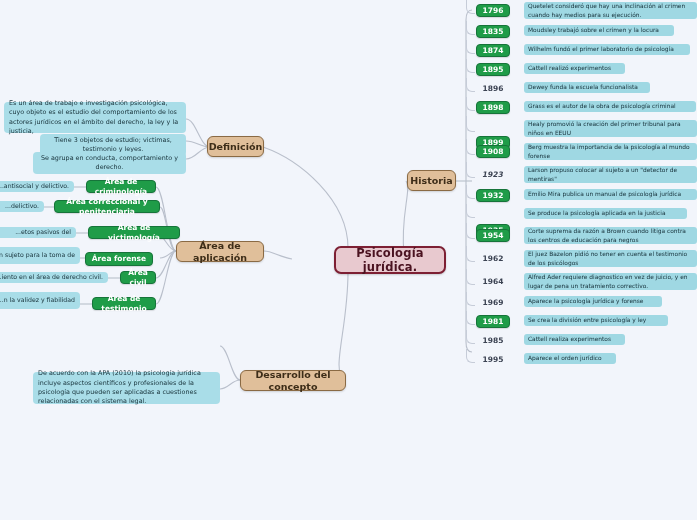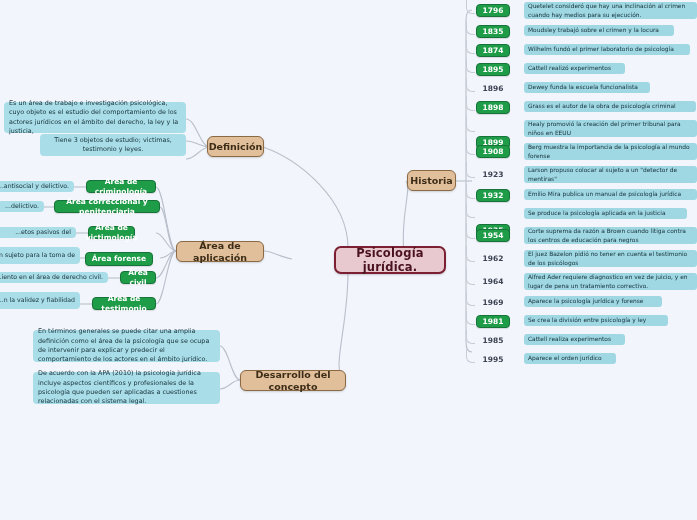--- a/index.html
+++ b/index.html
@@ -140,40 +140,40 @@
       <path d="M 472,10 C 468,10 466,14 466,20 L 466,342 C 466,348 468,352 472,352"></path>
     </g>
   </svg>
 
   <div class="node central" style="left:292px;top:246px;width:112px;height:28px;">Psicología jurídica.</div>
 
   <div class="node branch" style="left:207px;top:136px;width:57px;height:21px;">Definición</div>
 
   <div class="node note" style="left:4px;top:102px;width:182px;height:31px;">Es un área de trabajo e investigación psicológica, cuyo objeto es el estudio del comportamiento de los actores jurídicos en el ámbito del derecho, la ley y la justicia,</div>
   <div class="node note center" style="left:40px;top:134px;width:146px;height:14px;">Tiene 3 objetos de estudio; victimas, testimonio y leyes.</div>
+  <div class="node note center" style="left:33px;top:152px;width:153px;height:14px;">Se agrupa en conducta, comportamiento y derecho.</div>
 
   <div class="node branch" style="left:176px;top:241px;width:88px;height:21px;">Área de aplicación</div>
 
   <div class="node green" style="left:86px;top:180px;width:70px;height:13px;">Área de criminología</div>
   <div class="node green" style="left:54px;top:200px;width:106px;height:13px;">Área correccional y penitenciaria</div>
-  <div class="node green" style="left:88px;top:226px;width:47px;height:13px;">Área de victimología</div>
+  <div class="node green" style="left:88px;top:226px;width:92px;height:13px;">Área de victimología</div>
   <div class="node green" style="left:85px;top:252px;width:68px;height:14px;text-align:center;">Área forense</div>
   <div class="node green" style="left:120px;top:271px;width:36px;height:13px;">Área civil</div>
   <div class="node green" style="left:92px;top:297px;width:64px;height:13px;">Área de testimonio</div>
 
   <div class="node note" style="left:-58px;top:181px;width:132px;height:11px;font-size:6.2px;padding:1px 5px;justify-content:flex-end;">...antisocial y delictivo.</div>
   <div class="node note" style="left:-58px;top:201px;width:102px;height:11px;font-size:6.2px;padding:1px 5px;justify-content:flex-end;">...delictivo.</div>
   <div class="node note" style="left:-58px;top:227px;width:134px;height:11px;font-size:6.2px;padding:1px 5px;justify-content:flex-end;">...etos pasivos del</div>
   <div class="node note" style="left:-58px;top:247px;width:138px;height:17px;font-size:6.2px;padding:1px 5px;justify-content:flex-end;">...e un sujeto para la toma de</div>
   <div class="node note" style="left:-58px;top:272px;width:166px;height:11px;font-size:6.2px;padding:1px 5px;justify-content:flex-end;">...iento en el área de derecho civil.</div>
   <div class="node note" style="left:-58px;top:292px;width:138px;height:17px;font-size:6.2px;padding:1px 5px;justify-content:flex-end;">...n la validez y fiabilidad</div>
 
   <div class="node branch" style="left:240px;top:370px;width:106px;height:21px;">Desarrollo del concepto</div>
 
-  <div class="node note" style="left:33px;top:330px;width:187px;height:32px;">En términos generales se puede citar una amplia definición como el área de la psicología que se ocupa de intervenir para explicar y predecir el comportamiento de los actores en el ámbito jurídico.</div>
   <div class="node note" style="left:33px;top:372px;width:187px;height:32px;">De acuerdo con la APA (2010) la psicología jurídica incluye aspectos científicos y profesionales de la psicología que pueden ser aplicadas a cuestiones relacionadas con el sistema legal.</div>
 
   <div class="node branch" style="left:407px;top:170px;width:49px;height:21px;">Historia</div>
 
   <div id="timeline">
       <div class="tl-row-line" style="left: 466px; top: -2px; width: 8px; height: 14.5px;"></div>
       <div class="node green" style="left: 476px; top: 4px; width: 34px; height: 13px;">1796</div>
       <div class="node tl-note" style="left: 524px; top: 2px; width: 173px; height: 17px;">Quetelet consideró que hay una inclinación al crimen cuando hay medios para su ejecución.</div>
       <div class="tl-row-line" style="left: 466px; top: 21px; width: 8px; height: 12.5px;"></div>
       <div class="node green" style="left: 476px; top: 25px; width: 34px; height: 13px;">1835</div>
@@ -190,21 +190,21 @@
       <div class="tl-row-line" style="left: 466px; top: 97px; width: 8px; height: 12.5px;"></div>
       <div class="node green" style="left: 476px; top: 101px; width: 34px; height: 13px;">1898</div>
       <div class="node tl-note" style="left: 524px; top: 101px; width: 172.1px; height: 11px;">Grass es el autor de la obra de psicología criminal</div>
       <div class="tl-row-line" style="left: 466px; top: 116px; width: 8px; height: 14.5px;"></div>
       <div class="node green" style="left: 476px; top: 136px; width: 34px; height: 13px;">1899</div>
       <div class="node tl-note" style="left: 524px; top: 120px; width: 173px; height: 17px;">Healy promovió la creación del primer tribunal para niños en EEUU</div>
       <div class="tl-row-line" style="left: 466px; top: 139px; width: 8px; height: 14.5px;"></div>
       <div class="node green" style="left: 476px; top: 145px; width: 34px; height: 13px;">1908</div>
       <div class="node tl-note" style="left: 524px; top: 143px; width: 173px; height: 17px;">Berg muestra la importancia de la psicología al mundo forense</div>
       <div class="tl-row-line" style="left: 466px; top: 162px; width: 8px; height: 14.5px;"></div>
-      <div class="node year-plain" style="left: 476px; top: 168px; width: 34px; height: 13px;">1923</div>
+      <div class="node year-plain" style="left: 476px; top: 168px; width: 34px; height: 13px; font-style: italic;">1923</div>
       <div class="node tl-note" style="left: 524px; top: 166px; width: 173px; height: 17px;">Larson propuso colocar al sujeto a un "detector de mentiras"</div>
       <div class="tl-row-line" style="left: 466px; top: 185px; width: 8px; height: 12.5px;"></div>
       <div class="node green" style="left: 476px; top: 189px; width: 34px; height: 13px;">1932</div>
       <div class="node tl-note" style="left: 524px; top: 189px; width: 173px; height: 11px;">Emilio Mira publica un manual de psicología jurídica</div>
       <div class="tl-row-line" style="left: 466px; top: 204px; width: 8px; height: 12.5px;"></div>
       <div class="node green" style="left: 476px; top: 224px; width: 34px; height: 13px;">1935</div>
       <div class="node tl-note" style="left: 524px; top: 208px; width: 162.8px; height: 11px;">Se produce la psicología aplicada en la justicia</div>
       <div class="tl-row-line" style="left: 466px; top: 223px; width: 8px; height: 14.5px;"></div>
       <div class="node green" style="left: 476px; top: 229px; width: 34px; height: 13px;">1954</div>
       <div class="node tl-note" style="left: 524px; top: 227px; width: 173px; height: 17px;">Corte suprema da razón a Brown cuando litiga contra los centros de educación para negros</div>

